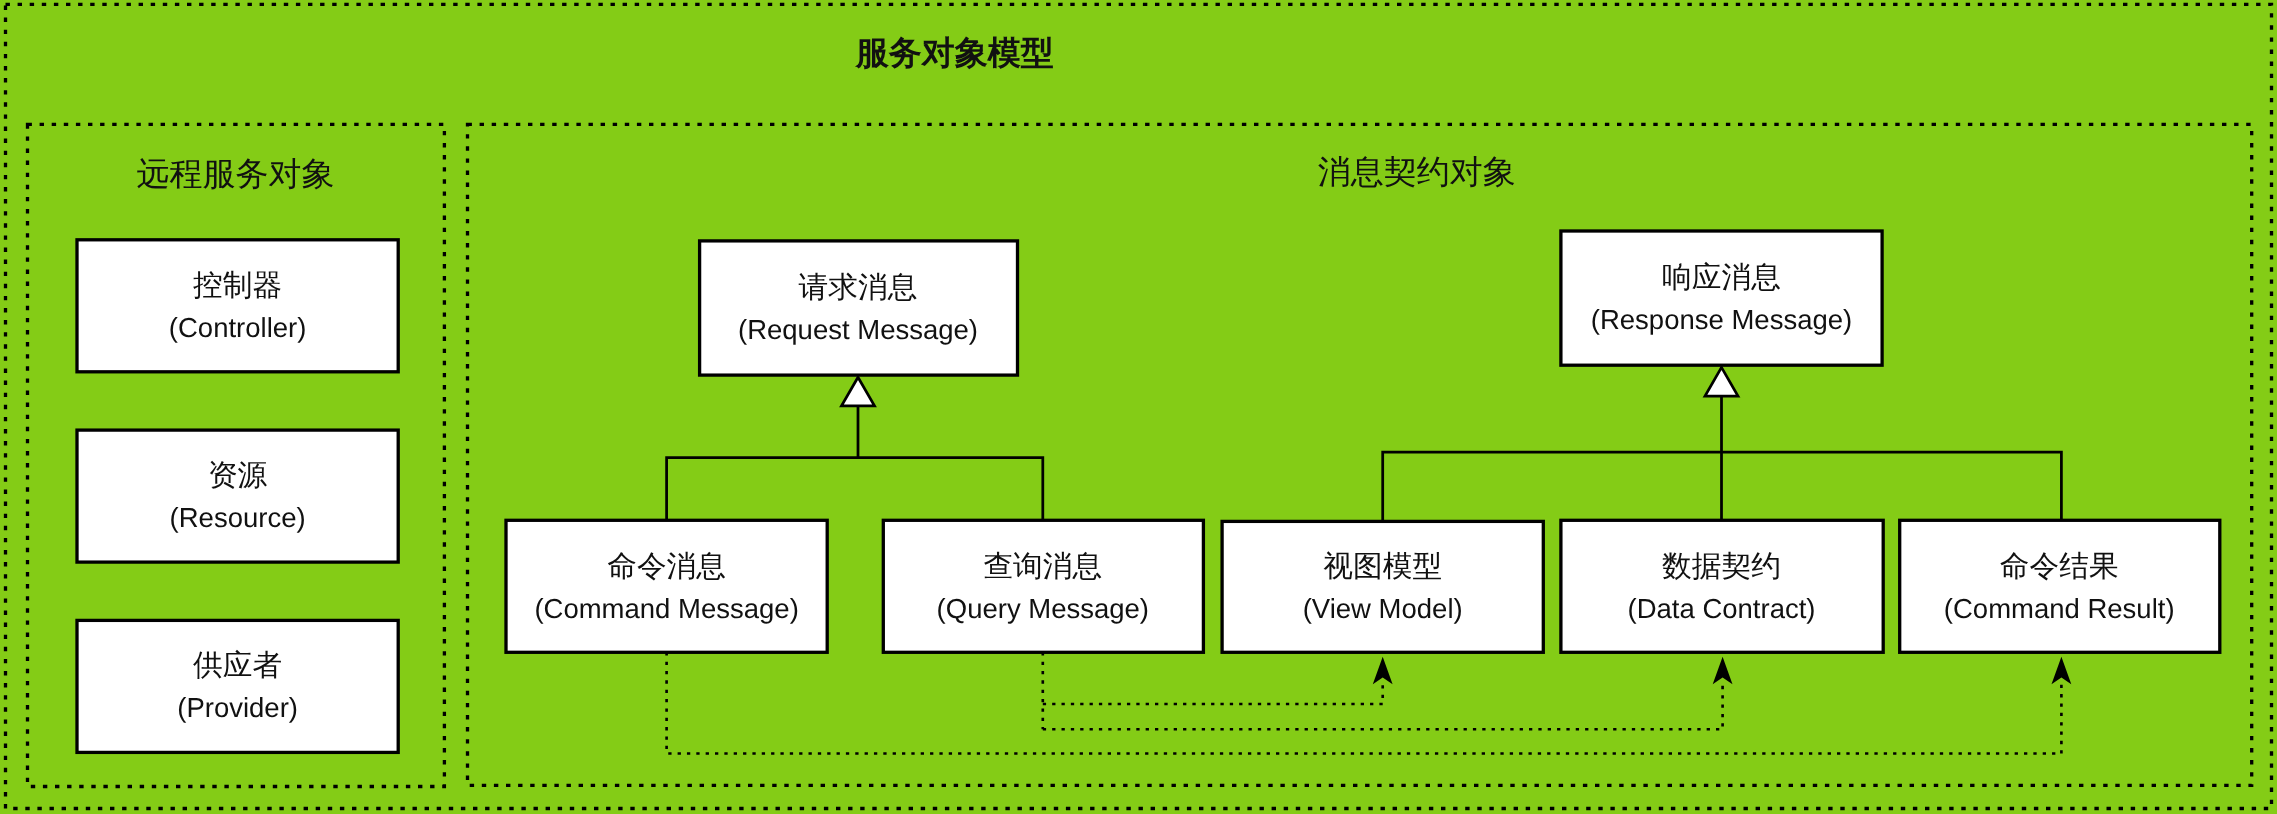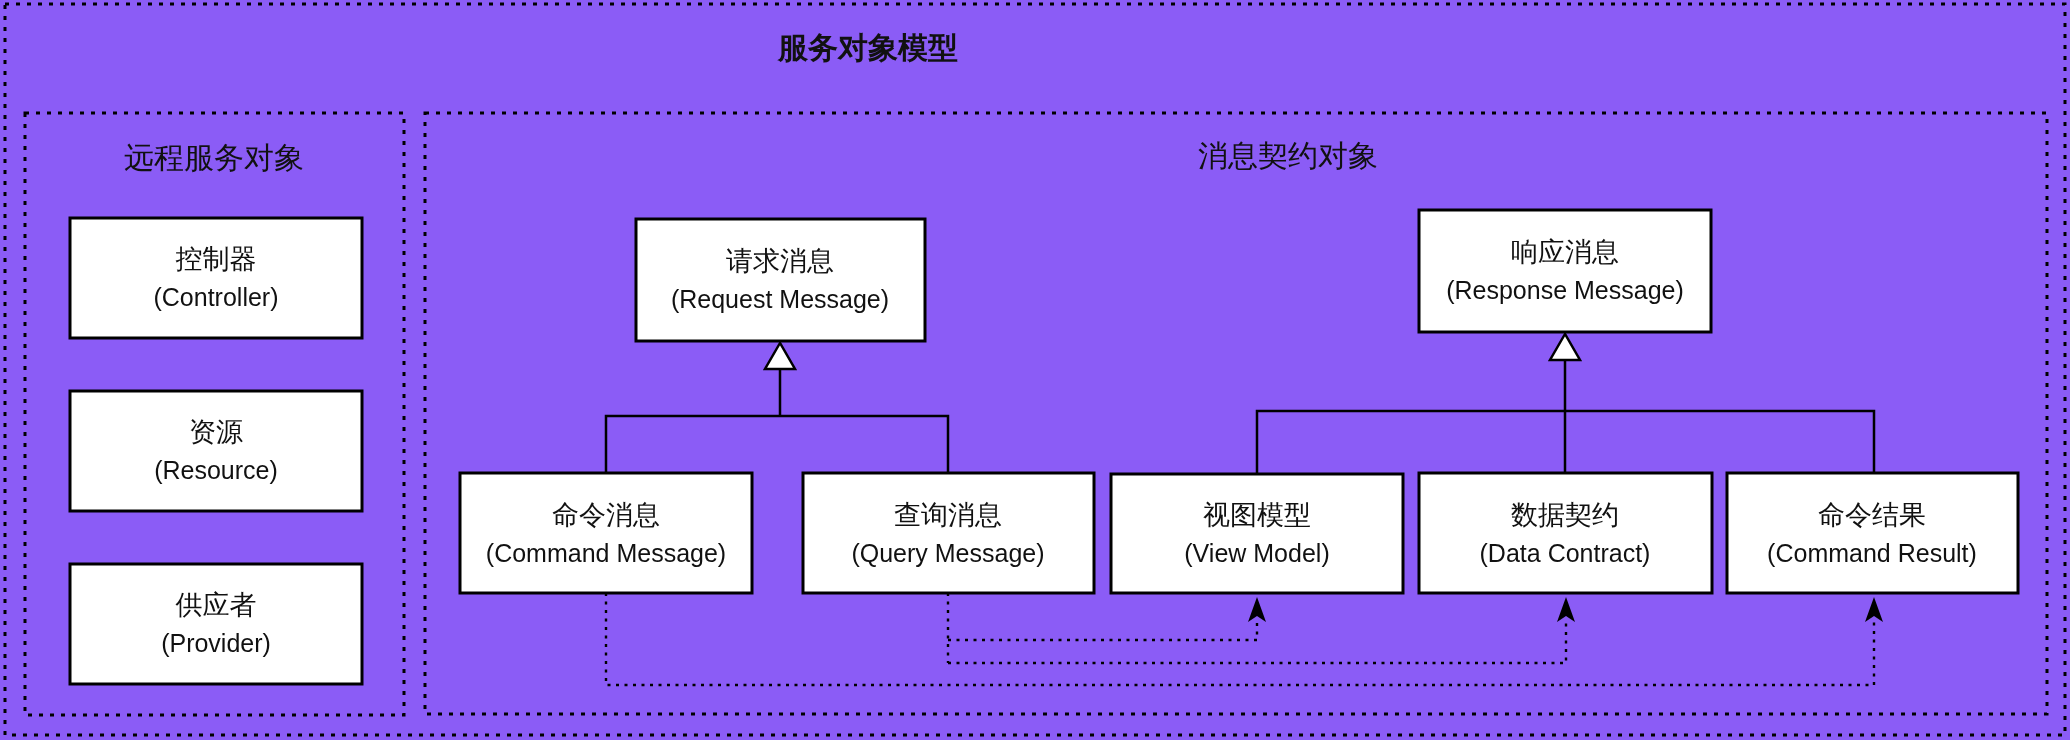--- a/index.html
+++ b/index.html
@@ -1,17 +1,17 @@
 <!DOCTYPE html>
 <html><head>
 <meta charset="utf-8">
 <style>
   html,body{margin:0;padding:0;background:#ffffff;}
   body{font-family:"Liberation Sans","DejaVu Sans",sans-serif;}
-  .stage{width:2070px;height:740px;position:relative;background:#8b5cf6;text-align:right;}
+  .stage{width:2070px;height:740px;position:relative;background:#84cc16;text-align:right;}
   svg{display:block;}
   text{fill:#111111;}
   .title-main{font-size:30px;font-weight:bold;}
   .title-panel{font-size:30px;font-weight:400;}
   .label-zh{font-size:27px;}
   .label-en{font-size:25px;}
   .node-box{fill:#ffffff;stroke:#000000;stroke-width:3;}
   .panel-border{fill:none;stroke:#000000;stroke-width:3;stroke-dasharray:4 7;}
   .outer-border{fill:none;stroke:#000000;stroke-width:3;stroke-dasharray:4 7;}
   .gen-line{fill:none;stroke:#000000;stroke-width:2.5;}

